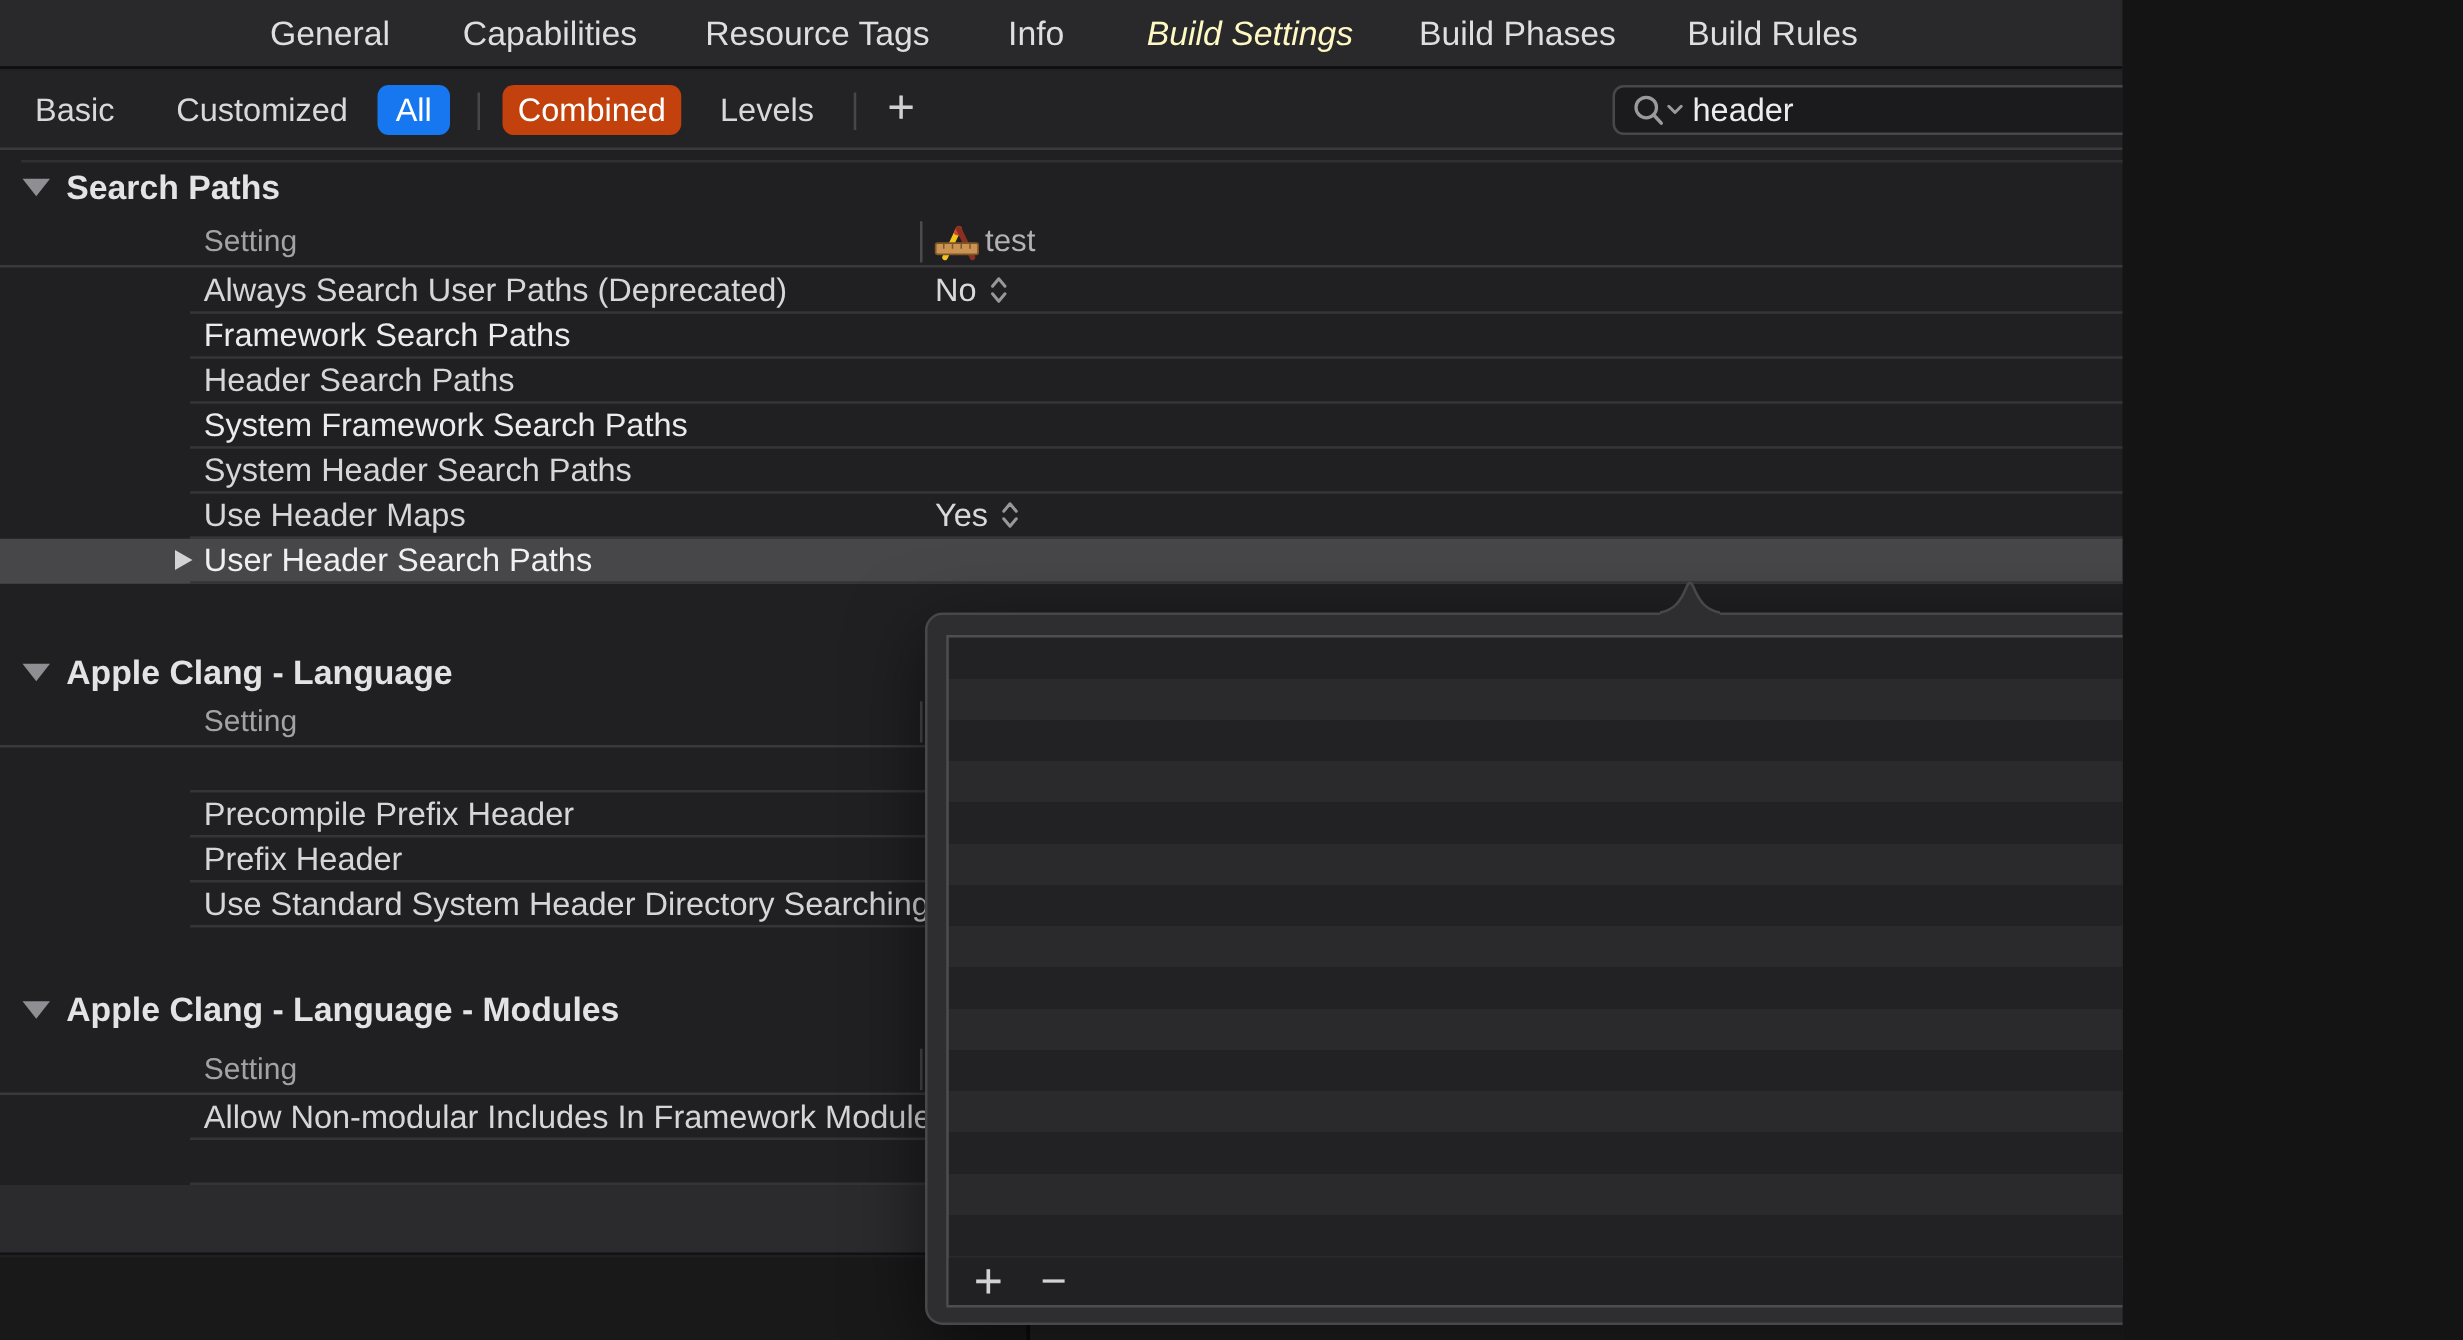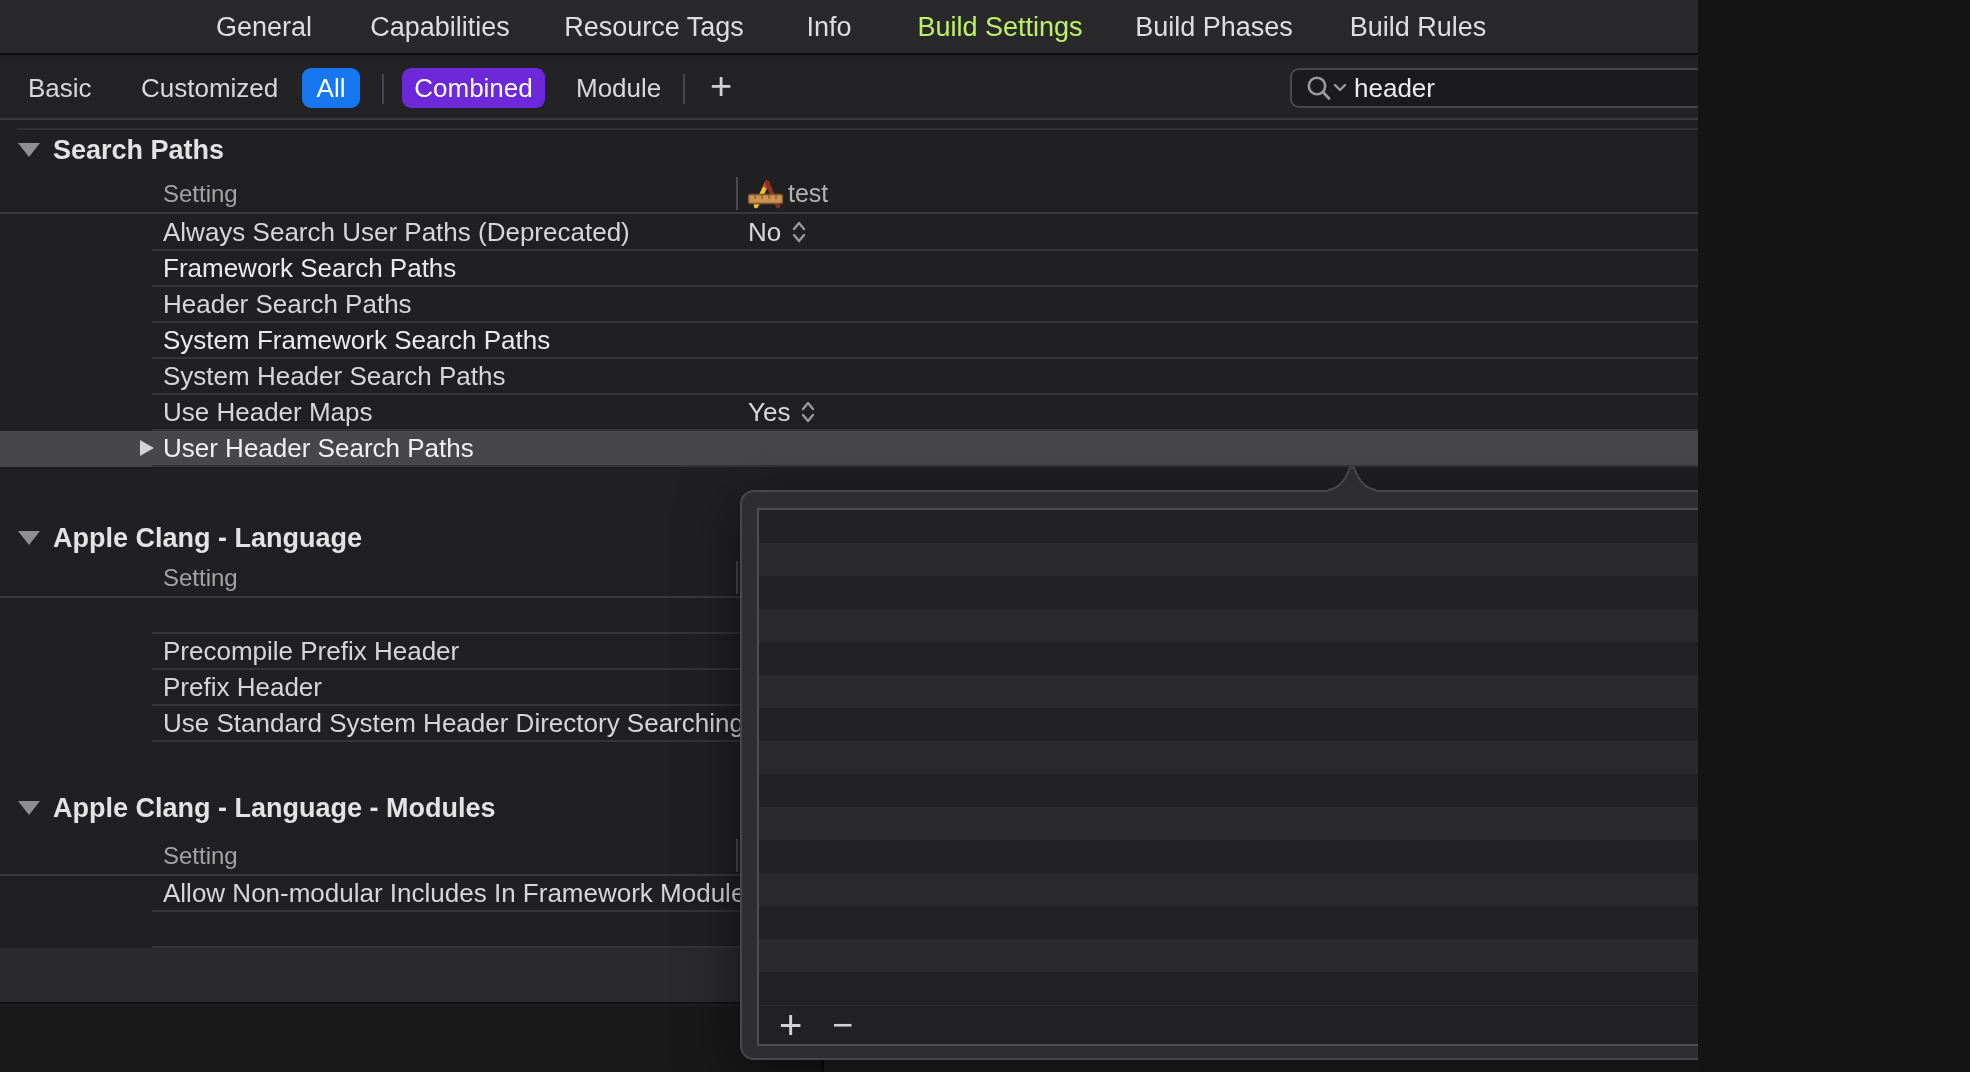--- a/index.html
+++ b/index.html
@@ -8,21 +8,21 @@
     position:relative; width:1698px; height:1072px; overflow:hidden;
     background:#202022; font-family:"Liberation Sans", sans-serif;
     color:#d6d6d8; -webkit-font-smoothing:antialiased;
   }
 
   
   .tabbar { position:absolute; left:0; top:0; width:100%; height:55px;
             background:#29292b; border-bottom:2px solid #0c0c0d; z-index:5; }
   .tab { position:absolute; top:0; height:55px; line-height:55px; transform:translateX(-50%);
          font-size:27px; color:#dededf; white-space:nowrap; cursor:default; }
-  .tab.active { color:#bef264; }
+  .tab.active { color:#fef9c3;font-style:italic; }
 
   
   .scopebar { position:absolute; left:0; top:57px; width:100%; height:63px;
               background:#232325; border-bottom:2px solid #3a3a3c; z-index:5; }
   .scope-label { position:absolute; top:0; height:63px; line-height:63px;
                  font-size:26px; color:#d8d8d9; white-space:nowrap; }
   .pill { position:absolute; top:11px; height:40px; border-radius:9px;
           color:#fff; font-size:26px; line-height:40px; text-align:center; font-weight:500; }
   .scope-divider { position:absolute; top:17px; width:2px; height:30px; background:#47474a; }
   .add-btn { position:absolute; left:700px; top:0; width:42px; height:63px; line-height:58px;
@@ -98,22 +98,22 @@
     <span class="tab active" style="left:1000px">Build Settings</span>
     <span class="tab" style="left:1214px">Build Phases</span>
     <span class="tab" style="left:1418px">Build Rules</span>
   </div>
 
   <div class="scopebar">
     <span class="scope-label" style="left:28px">Basic</span>
     <span class="scope-label" style="left:141px">Customized</span>
     <span class="pill" style="left:302px;width:58px;background:#1677f0">All</span>
     <i class="scope-divider" style="left:382px"></i>
-    <span class="pill" style="left:402px;width:143px;background:#6d28d9">Combined</span>
-    <span class="scope-label" style="left:576px">Module</span>
+    <span class="pill" style="left:402px;width:143px;background:#c2410c">Combined</span>
+    <span class="scope-label" style="left:576px">Levels</span>
     <i class="scope-divider" style="left:683px"></i>
     <span class="add-btn">+</span>
 
     <div class="searchfield">
       <span class="search-icon">
         <svg width="46" height="30" viewBox="0 0 46 30">
           <circle cx="13" cy="12" r="8.2" fill="none" stroke="#9a9a9e" stroke-width="2.6"></circle>
           <line x1="19" y1="18" x2="25" y2="24.5" stroke="#9a9a9e" stroke-width="2.8" stroke-linecap="round"></line>
           <path d="M31 11 l5 5 5-5" fill="none" stroke="#9a9a9e" stroke-width="2.4" stroke-linecap="round" stroke-linejoin="round"></path>
         </svg>

